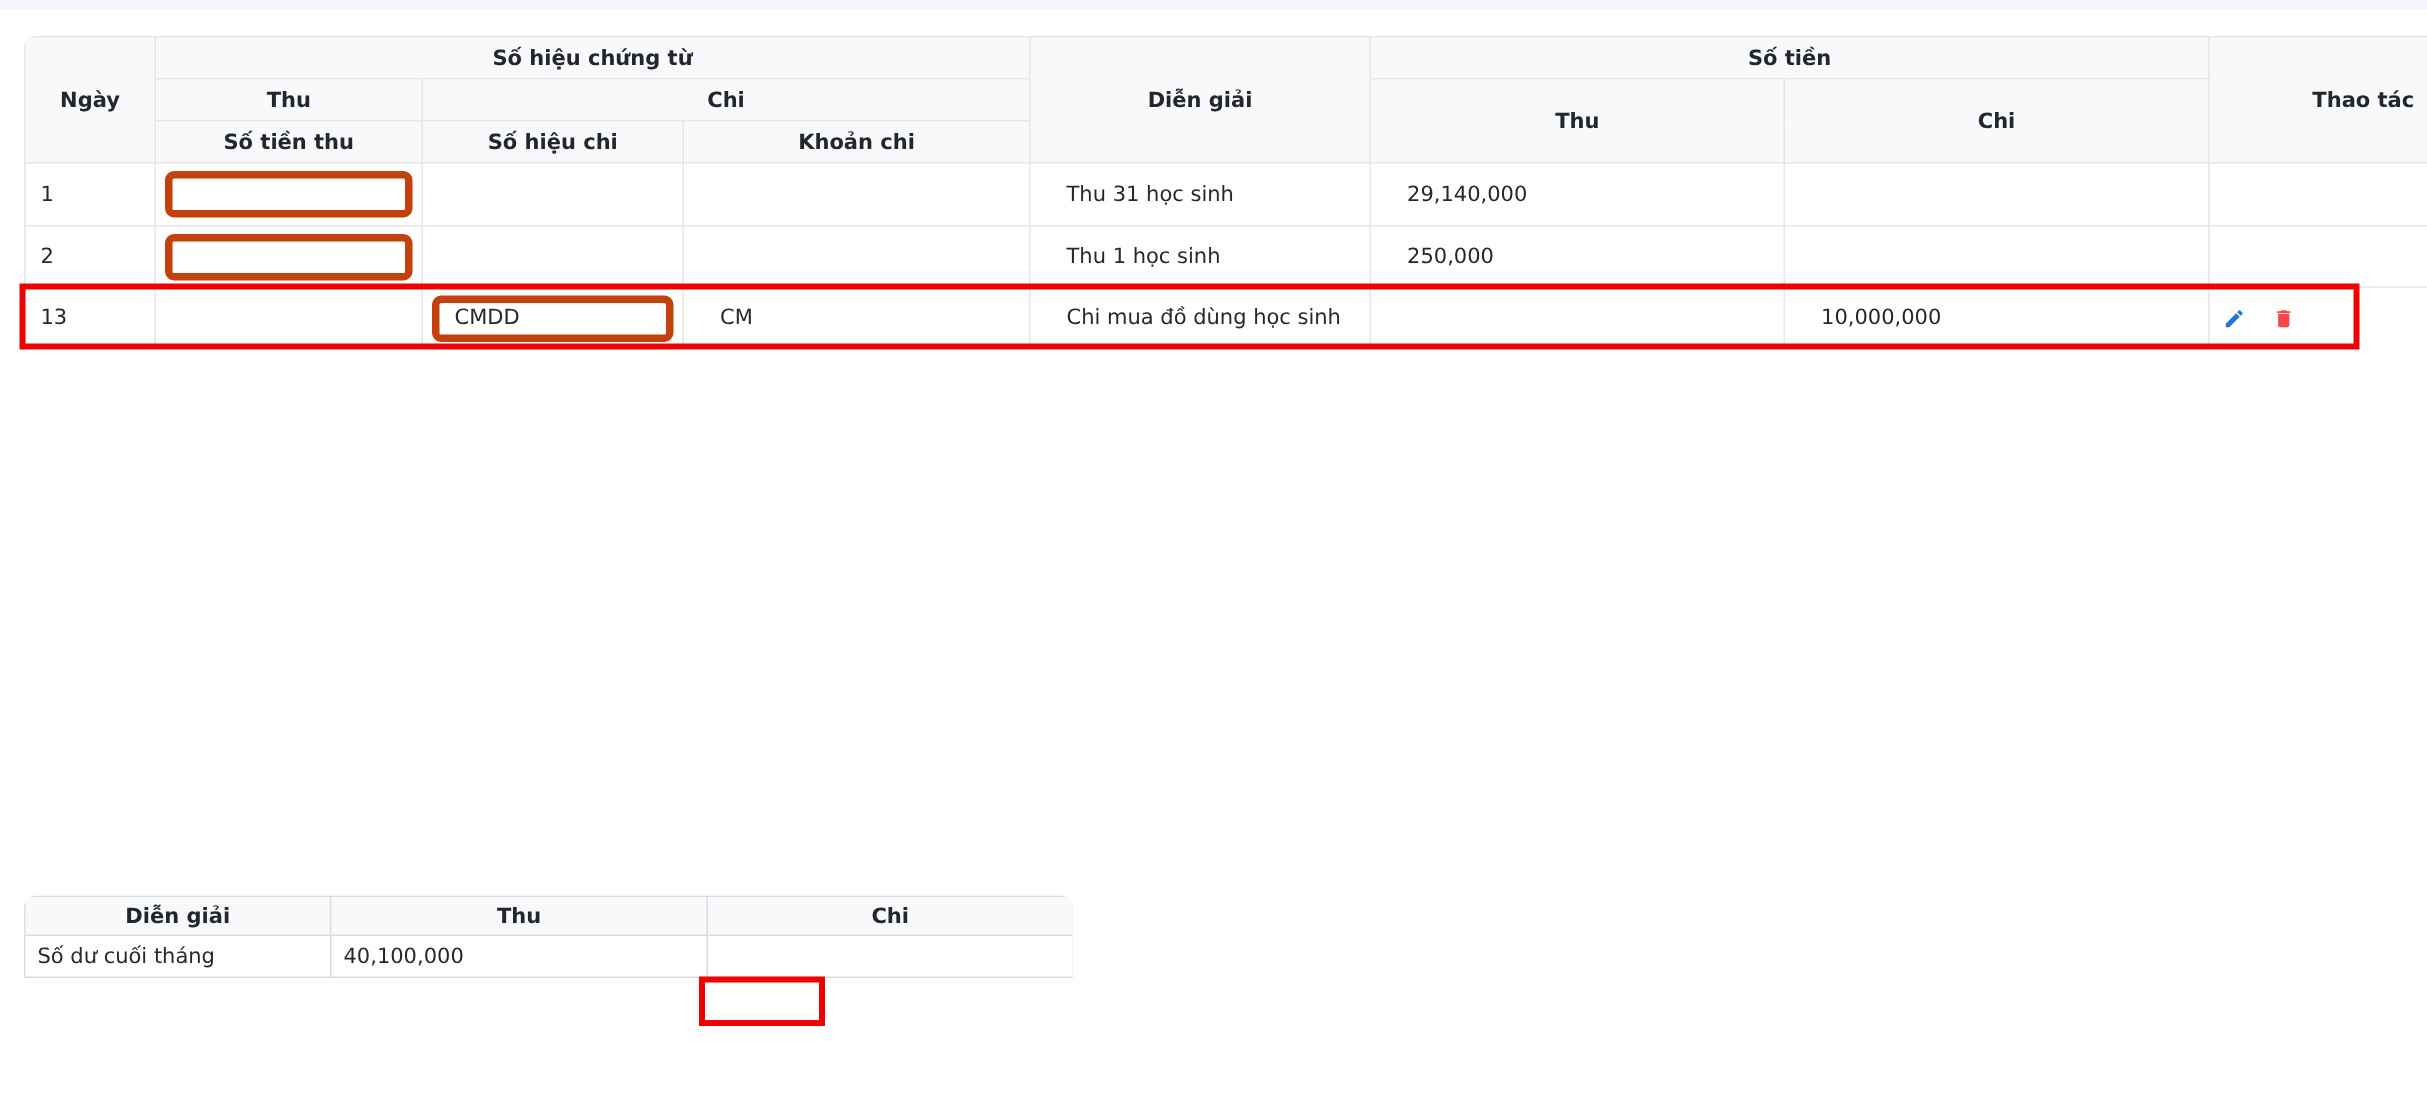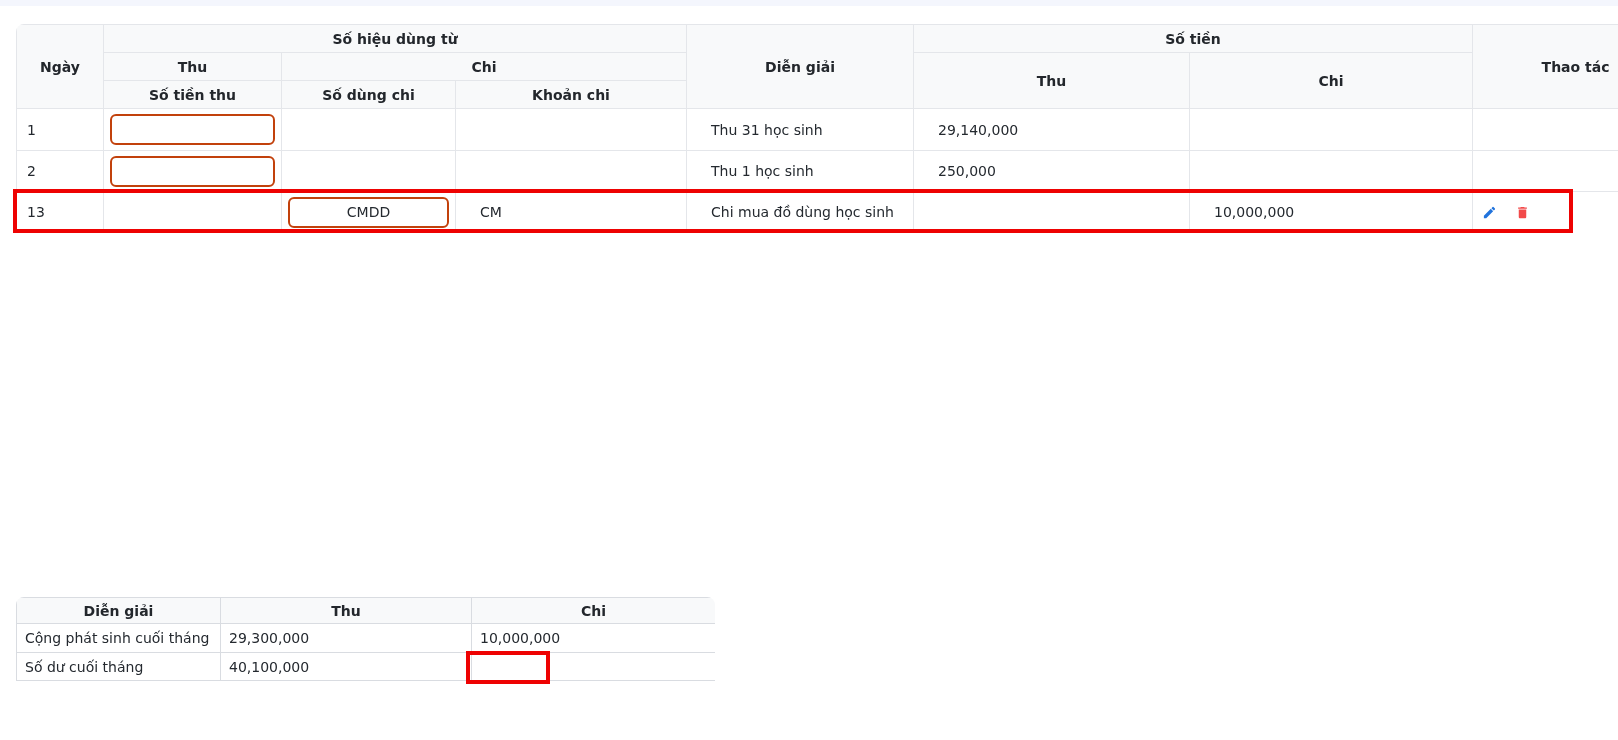--- a/index.html
+++ b/index.html
@@ -27,22 +27,22 @@
     background:#f8f9fa;font-weight:600;text-align:center;padding:0 4px;color:#23272c;
   }
   .main-table thead tr{height:28px;}
   .main-table tbody tr{height:41px;}
   .main-table tbody tr.first{height:42px;}
   .main-table td{background:#ffffff;padding:0 24px;text-align:left;}
   .main-table td.num-col{padding:0 10px;}
   .main-table td.input-cell{padding:0 6px;}
   .text-input{
     display:block;width:100%;height:31px;box-sizing:border-box;
-    border:2px solid #c2410c;border-radius:6px;background:#fff;
-    font-family:inherit;font-size:14px;color:#24292f;padding:0 10px;outline:none;text-align:center;
+    border:5px solid #c2410c;border-radius:6px;background:#fff;
+    font-family:inherit;font-size:14px;color:#24292f;padding:0 10px;outline:none;
   }
   .actions-cell{padding:0 6px !important;}
   .actions{display:flex;align-items:center;gap:17px;padding-left:2px;}
   .icon-btn{
     background:none;border:none;padding:0;margin:0;cursor:pointer;
     display:inline-flex;align-items:center;justify-content:center;width:16px;height:16px;
   }
 
   
   .summary-table-wrap{
@@ -78,34 +78,34 @@
         <col style="width:174px">
         <col style="width:231px">
       <col style="width:227px">
         <col style="width:276px">
         <col style="width:283px">
         <col style="width:206px">
     </colgroup>
     <thead>
       <tr>
         <th rowspan="3">Ngày</th>
-        <th colspan="3">Số hiệu dùng từ</th>
+        <th colspan="3">Số hiệu chứng từ</th>
         <th rowspan="3">Diễn giải</th>
         <th colspan="2">Số tiền</th>
         <th rowspan="3">Thao tác</th>
       </tr>
       <tr>
         <th>Thu</th>
         <th colspan="2">Chi</th>
         <th rowspan="2">Thu</th>
         <th rowspan="2">Chi</th>
       </tr>
       <tr>
         <th>Số tiền thu</th>
-        <th>Số dùng chi</th>
+        <th>Số hiệu chi</th>
         <th>Khoản chi</th>
       </tr>
     </thead>
     <tbody>
       <tr class="first">
         <td class="num-col">1</td>
         <td class="input-cell">
           <input class="text-input" type="text" value="" style="">
         </td>
         <td></td>
@@ -168,25 +168,20 @@
         <col style="width:244px">
     </colgroup>
     <thead>
       <tr>
         <th>Diễn giải</th>
         <th>Thu</th>
         <th>Chi</th>
       </tr>
     </thead>
     <tbody>
-      <tr>
-        <td>Cộng phát sinh cuối tháng</td>
-        <td>29,300,000</td>
-        <td>10,000,000</td>
-      </tr>
       <tr class="last">
         <td>Số dư cuối tháng</td>
         <td>40,100,000</td>
         <td></td>
       </tr>
     </tbody>
   </table>
 </div>
 
 <div class="red-box row13"></div>

